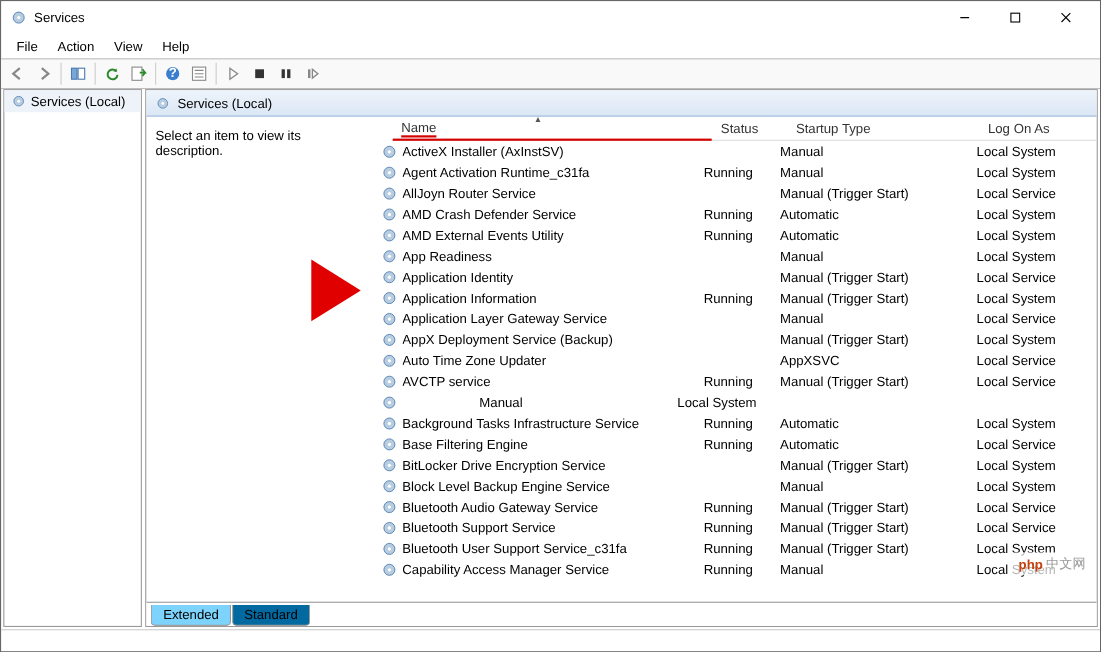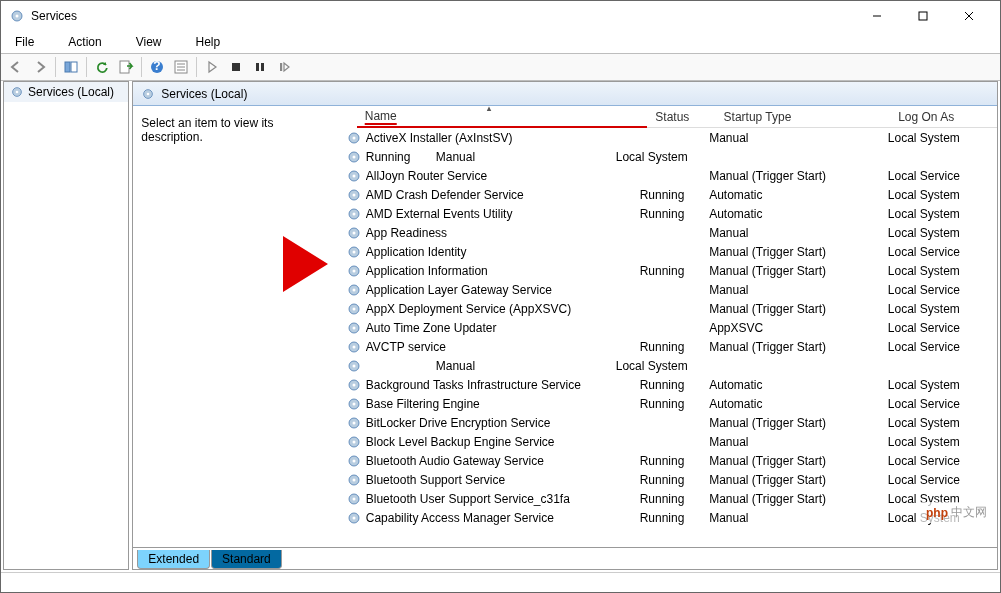--- a/index.html
+++ b/index.html
@@ -3,21 +3,21 @@
 <meta charset="utf-8">
 <style>
   * { box-sizing: border-box; margin: 0; padding: 0; font-family: "Segoe UI", Tahoma, sans-serif; font-size: 12px; }
   body { background: #fff; color: #000; width: 1001px; height: 593px; display: flex; flex-direction: column; border: 1px solid #666; }
   .titlebar { height: 30px; display: flex; align-items: center; padding: 0 8px; }
   .titlebar .appicon { width: 16px; height: 16px; margin-right: 6px; }
   .titlebar .title { flex: 0 0 auto; }
   .titlebar .spacer { flex: 1 1 auto; }
   .titlebar .winbtn { width: 46px; height: 30px; display: flex; align-items: center; justify-content: center; }
   .winbtn svg { width: 10px; height: 10px; }
-  .menubar { height: 22px; display: flex; align-items: center; padding: 0 6px; gap: 18px; }
+  .menubar { height: 22px; display: flex; align-items: center; padding: 0 6px; gap: 2px; }
   .menubar .menuitem { padding: 2px 8px; }
   .toolbar { height: 28px; border-top: 1px solid #bdbdbd; border-bottom: 1px solid #bdbdbd; display: flex; align-items: center; padding: 0 4px; gap: 2px; background: #f9f9f9; }
   .tbtn { width: 22px; height: 22px; display: flex; align-items: center; justify-content: center; border: 1px solid transparent; }
   .tbtn svg { width: 16px; height: 16px; }
   .tsep { width: 1px; height: 20px; background: #ccc; margin: 0 2px; }
   .mainarea { flex: 1 1 auto; display: flex; overflow: hidden; padding: 0 2px 2px 2px; }
   .leftpanel { width: 130px; border: 1px solid #999; background: #fff; }
   .treeitem { display: flex; align-items: center; gap: 4px; padding: 3px 6px; background: #eef3f9; }
   .treeitem .gear { width: 14px; height: 14px; }
   .rightpanel { flex: 1 1 auto; border: 1px solid #999; background: #fff; margin-left: 3px; display: flex; flex-direction: column; overflow: hidden; }
@@ -202,20 +202,21 @@
               <span class="cname">ActiveX Installer (AxInstSV)</span>
               <span class="cstatus"></span>
               <span class="cstartup">Manual</span>
               <span class="clogon">Local System</span>
             </div>
             <div class="row">
               <svg class="cicon" viewBox="0 0 16 16">
                 <circle class="gearsvg" cx="8" cy="8" r="5"></circle>
                 <circle cx="8" cy="8" r="1.5" fill="#fff"></circle>
               </svg>
+              <span class="cname">Agent Activation Runtime_c31fa</span>
               <span class="cstatus">Running</span>
               <span class="cstartup">Manual</span>
               <span class="clogon">Local System</span>
             </div>
             <div class="row">
               <svg class="cicon" viewBox="0 0 16 16">
                 <circle class="gearsvg" cx="8" cy="8" r="5"></circle>
                 <circle cx="8" cy="8" r="1.5" fill="#fff"></circle>
               </svg>
               <span class="cname">AllJoyn Router Service</span>
@@ -281,21 +282,21 @@
               <span class="cname">Application Layer Gateway Service</span>
               <span class="cstatus"></span>
               <span class="cstartup">Manual</span>
               <span class="clogon">Local Service</span>
             </div>
             <div class="row">
               <svg class="cicon" viewBox="0 0 16 16">
                 <circle class="gearsvg" cx="8" cy="8" r="5"></circle>
                 <circle cx="8" cy="8" r="1.5" fill="#fff"></circle>
               </svg>
-              <span class="cname">AppX Deployment Service (AppXSVC)</span>
+              <span class="cname">AppX Deployment Service (Backup)</span>
               <span class="cstatus"></span>
               <span class="cstartup">Manual (Trigger Start)</span>
               <span class="clogon">Local System</span>
             </div>
             <div class="row">
               <svg class="cicon" viewBox="0 0 16 16">
                 <circle class="gearsvg" cx="8" cy="8" r="5"></circle>
                 <circle cx="8" cy="8" r="1.5" fill="#fff"></circle>
               </svg>
               <span class="cname">Auto Time Zone Updater</span>

